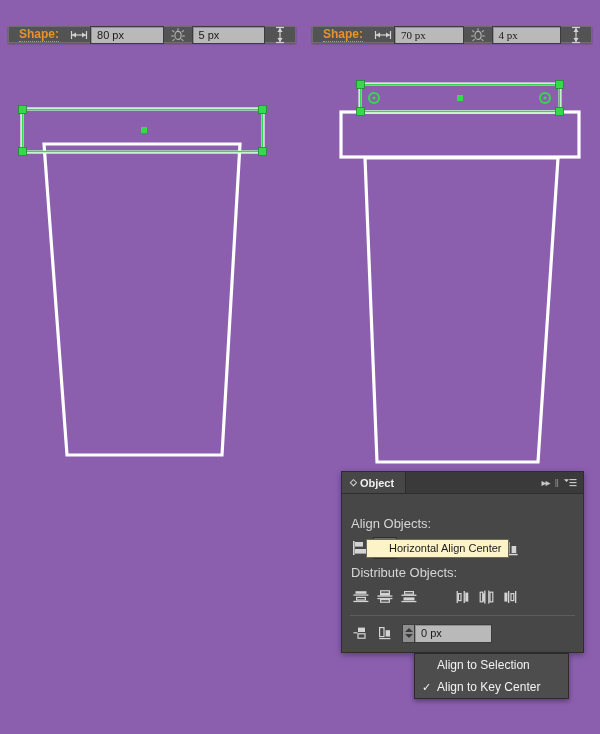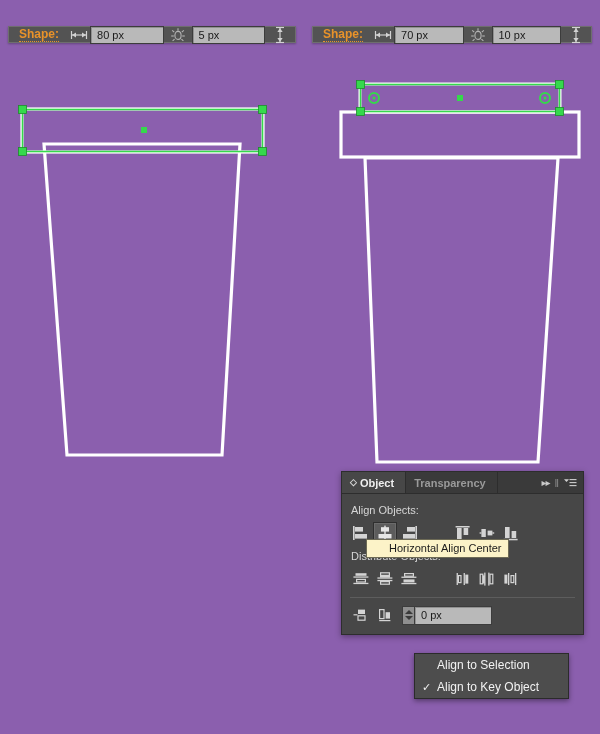--- a/index.html
+++ b/index.html
@@ -57,21 +57,21 @@
     border: 1px solid #3c3c3c;
     box-sizing: border-box;
     display: flex;
     align-items: center;
     color: #1a1a1a;
     font-size: 11px;
     padding-left: 6px;
     box-shadow: inset 1px 1px 0 rgba(0,0,0,0.22);
   }
   #bar-left  .num-field { width: 88px; }
-  #bar-right .num-field { width: 88px; }
+  #bar-right .num-field { width: 88px; font-family: Liberation Serif, serif; }
 
   
   .canvas-art { position: absolute; top: 0; left: 0; width: 600px; height: 470px; pointer-events: none; }
 
   
   #align-panel {
     position: absolute;
     left: 341px;
     top: 471px;
     width: 243px;
@@ -116,22 +116,22 @@
     padding-right: 6px;
     color: #c9c9c9;
   }
   .dbl-arrow { font-size: 10px; letter-spacing: -1px; }
   .grip { color: #8d8d8d; font-size: 11px; }
   .menu-glyph { display: inline-block; }
 
   .panel-body { padding: 6px 0 0 0; }
   .section-label {
     color: #d6d6d6;
-    font-size: 11px;
-    margin: 4px 0 4px 9px;
+    font-size: 13px;
+    margin: 16px 0 4px 9px;
   }
   .btn-row {
     display: flex;
     align-items: center;
     padding: 0 6px 0 7px;
     height: 26px;
   }
   .align-btn {
     width: 24px;
     height: 22px;
@@ -338,21 +338,21 @@
         <line x1="15.8" y1="3.4" x2="13.8" y2="5.2"></line>
         <line x1="3.2" y1="9" x2="5.8" y2="9"></line>
         <line x1="16.8" y1="9" x2="14.2" y2="9"></line>
         <line x1="4.6" y1="13.8" x2="6.6" y2="12.1"></line>
         <line x1="15.4" y1="13.8" x2="13.4" y2="12.1"></line>
       </g>
     </svg>
   </span>
 
   <div class="num-field">
-    <span>10 px</span>
+    <span>4 px</span>
   </div>
 
   <span class="icon-cell" style="width:30px">
     <svg width="12" height="18" viewBox="0 0 12 18">
       <g stroke="#d2d2d2" stroke-width="1.2" fill="none">
         <line x1="2" y1="1.5" x2="10" y2="1.5"></line>
         <line x1="2" y1="16.5" x2="10" y2="16.5"></line>
         <line x1="6" y1="2" x2="6" y2="16"></line>
       </g>
       <path d="M6 2 L3.4 6 L8.6 6 Z" fill="#d2d2d2"></path>
@@ -406,23 +406,20 @@
     <rect x="555.5" y="107.5" width="8" height="8" fill="#35d94c" stroke="#1f8c2d" stroke-width="0.8"></rect>
   </g>
 </svg>
 
 <div id="align-panel">
 
   <div class="panel-tabbar">
     <div class="panel-tab active">
       <span class="tab-diamond">◇</span>
       <span>Object</span>
-    </div>
-    <div class="panel-tab">
-      <span>Transparency</span>
     </div>
     <div class="tabbar-right">
       <span class="dbl-arrow">▸▸</span>
       <span class="grip">‖</span>
       <span class="menu-glyph">
         <svg width="13" height="10" viewBox="0 0 13 10">
           <path d="M0 1.2 L5 1.2 L2.5 4 Z" fill="#cfcfcf"></path>
           <g stroke="#cfcfcf" stroke-width="1.1">
             <line x1="5.5" y1="1.6" x2="12.5" y2="1.6"></line>
             <line x1="5.5" y1="4.6" x2="12.5" y2="4.6"></line>
@@ -612,15 +609,15 @@
 
 <div id="tooltip">
   <span>Horizontal Align Center</span>
 </div>
 
 <div id="align-to-menu">
   <div class="menu-item">
     <span>Align to Selection</span>
   </div>
   <div class="menu-item checked">
-    <span>Align to Key Object</span>
+    <span>Align to Key Center</span>
   </div>
 </div>
 
 </body></html>

